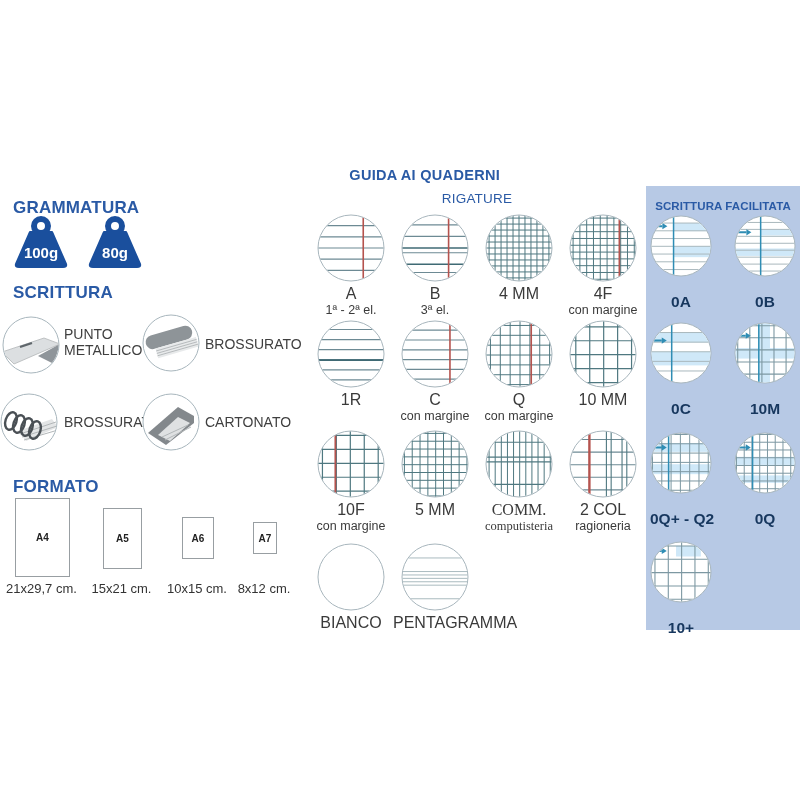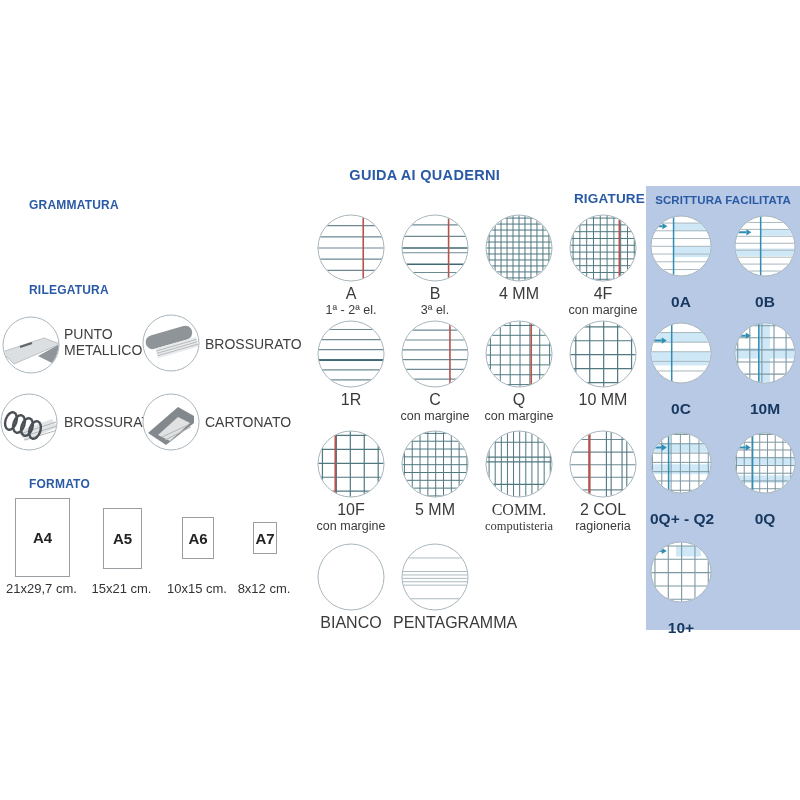--- a/index.html
+++ b/index.html
@@ -2,45 +2,55 @@
 <html style="--accent: #2a5aa5; --panel: #b7c9e5; --label: #3a3a3a; --navy: #17375e;"><head>
 <meta charset="utf-8">
 <style>
   html,body{margin:0;padding:0;}
   body{
     width:800px;height:800px;background:#ffffff;position:relative;overflow:hidden;
     font-family:"Liberation Sans",sans-serif;
     -webkit-font-smoothing:antialiased;
   }
   .abs{position:absolute;}
-  .heading{font-weight:bold;font-size:12px;color:var(--accent);letter-spacing:.2px;margin-left:16px;}
+  .heading{font-weight:bold;font-size:17px;color:var(--accent);letter-spacing:.2px;}
   .page-title{font-weight:bold;font-size:14.5px;color:var(--accent);letter-spacing:.3px;text-align:right;}
-  .rig-heading{font-weight:bold;font-size:13.5px;color:var(--accent);text-align:right;letter-spacing:.2px;}
+  .rig-heading{font-weight:normal;font-size:13.5px;color:var(--accent);text-align:center;letter-spacing:.2px;}
   .cell{position:absolute;text-align:center;}
   .cell svg{display:block;margin:0 auto;}
   .rig-label{font-size:16px;color:var(--label);margin-top:3px;white-space:nowrap;}
   .rig-sublabel{font-size:12.5px;color:var(--label);margin-top:0px;white-space:nowrap;}
   .sf-panel{position:absolute;left:646px;top:186px;width:154px;height:444px;background:var(--panel);}
-  .sf-title{font-weight:bold;font-size:11.5px;color:var(--accent);text-align:center;padding-top:8px;letter-spacing:.1px;}
+  .sf-title{font-weight:bold;font-size:11.5px;color:var(--accent);text-align:center;padding-top:14px;letter-spacing:.1px;}
   .sf-label{font-weight:bold;font-size:15.5px;color:var(--navy);margin-top:16px;white-space:nowrap;}
   .fmt-rect{position:absolute;border:1px solid #989ea2;background:#fff;display:flex;align-items:center;justify-content:center;}
-  .fmt-label{font-weight:bold;font-size:15px;color:#222;}
+  .fmt-label{font-weight:bold;font-size:10px;color:#222;}
   .fmt-dim{position:absolute;font-size:13px;color:#333;text-align:center;width:110px;top:581px;white-space:nowrap;}
   .bind-label{position:absolute;font-size:14px;color:#3f3f3f;line-height:16px;}
   .weights-row{position:absolute;left:14px;top:216px;display:flex;gap:20px;}
 </style>
 </head>
 <body>
 
 <div class="abs heading" style="left:13px;top:198px;">GRAMMATURA</div>
 
 <div class="weights-row" id="weights">
+    <div><svg width="54" height="56" viewBox="0 0 54 56">
+        <circle cx="27" cy="10" r="7" fill="none" stroke="#1a4f9d" stroke-width="6"></circle>
+        <path d="M16 16 L38 16 L52 48 Q53 51 49 51 L5 51 Q1 51 2 48 Z" fill="#1a4f9d" stroke="#1a4f9d" stroke-width="2" stroke-linejoin="round"></path>
+        <text x="27" y="42" fill="#ffffff" font-size="15" font-weight="bold" text-anchor="middle" font-family="Liberation Sans, sans-serif">100g</text>
+      </svg></div>
+    <div><svg width="54" height="56" viewBox="0 0 54 56">
+        <circle cx="27" cy="10" r="7" fill="none" stroke="#1a4f9d" stroke-width="6"></circle>
+        <path d="M16 16 L38 16 L52 48 Q53 51 49 51 L5 51 Q1 51 2 48 Z" fill="#1a4f9d" stroke="#1a4f9d" stroke-width="2" stroke-linejoin="round"></path>
+        <text x="27" y="42" fill="#ffffff" font-size="15" font-weight="bold" text-anchor="middle" font-family="Liberation Sans, sans-serif">80g</text>
+      </svg></div>
   </div>
 
-<div class="abs heading" style="left:13px;top:283px;">RILEGATURA</div>
+<div class="abs heading" style="left:13px;top:283px;">SCRITTURA</div>
 
 <div id="bindings">
     <div class="abs" style="left: 2px; top: 316px;"><svg width="58" height="58" viewBox="0 0 58 58">
         <defs>
           <clipPath id="bc0">
             <circle cx="29" cy="29" r="27.5"></circle>
           </clipPath>
         </defs>
         <circle cx="29" cy="29" r="28" fill="#ffffff" stroke="#a8b6bd" stroke-width="1"></circle>
         <g clip-path="url(#bc0)">

